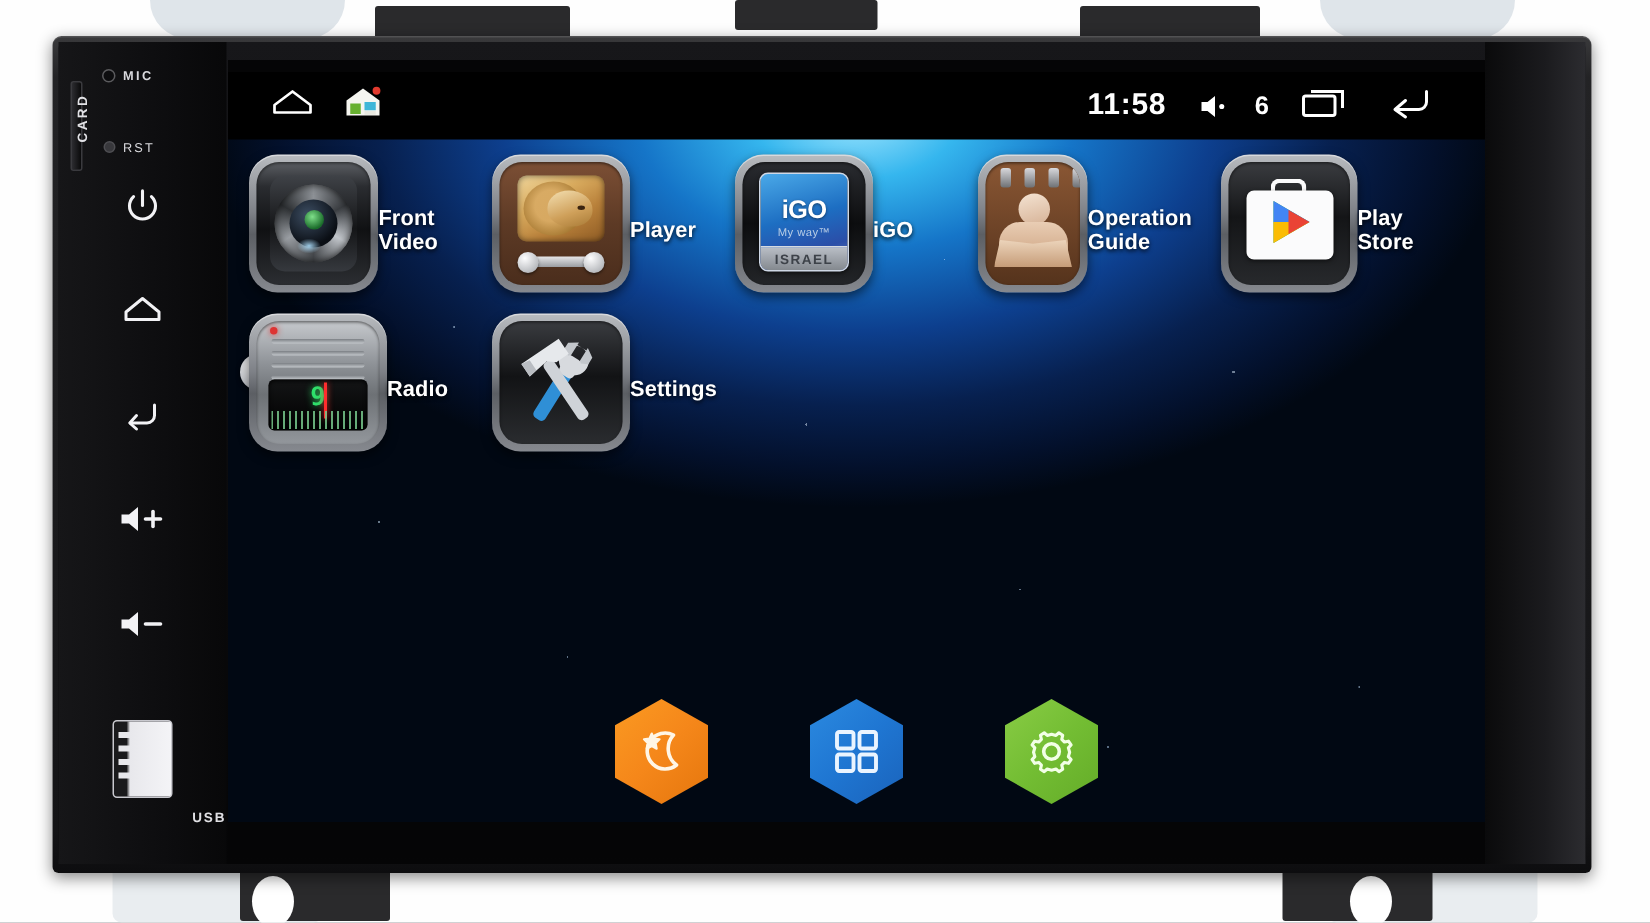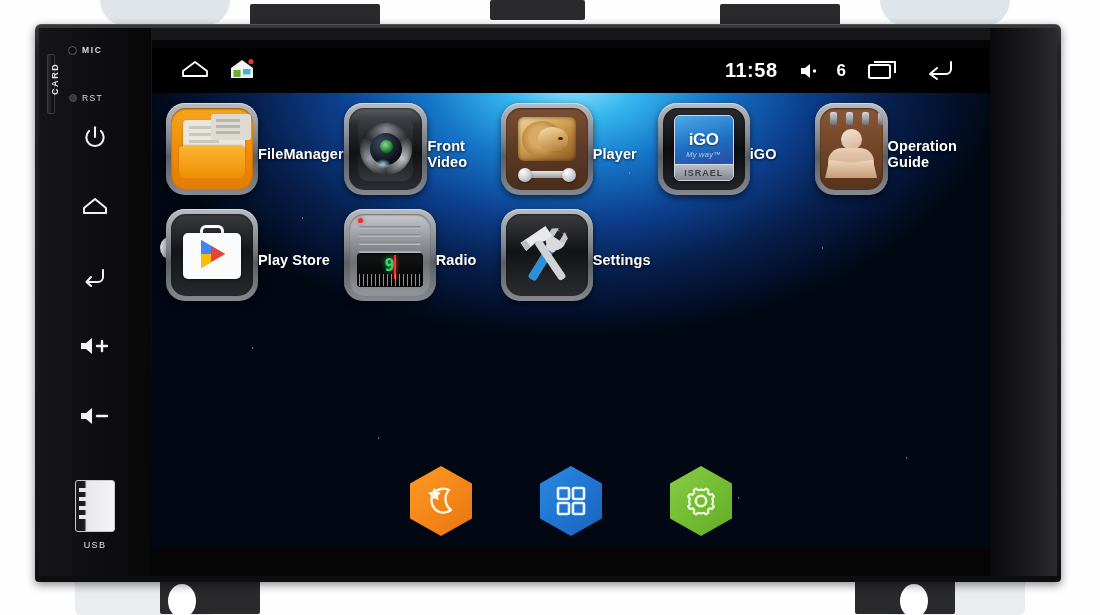--- a/index.html
+++ b/index.html
@@ -46,22 +46,22 @@
                 transform:rotate(-90deg); transform-origin:center; }
   .rst-dot { position:absolute; left:30px; top:66px; width:8px; height:8px; border-radius:50%;
              background:#38383c; border:1px solid #4e4e52; }
   .rst-label { position:absolute; left:43px; top:65px; font-size:8.5px; letter-spacing:1.4px;
                color:#d9d9dd; font-weight:normal; }
   .btn-ico { position:absolute; left:0; width:112px; text-align:center; color:#f2f2f5; }
   .usb-port { position:absolute; left:36px; top:452px; width:40px; height:52px;
               border:1.5px solid #c9c9cf; border-radius:3px;
               background:linear-gradient(90deg,#1a1a1c 0%,#1a1a1c 22%,#e8e8ec 28%,#f4f4f7 100%); }
   .usb-pin { position:absolute; left:3px; width:8px; height:4px; background:#e8e8ec; }
-  .usb-label { position:absolute; left:0; width:112px; top:512px; text-align:center;
-               font-size:9px; letter-spacing:1.3px; color:#e0e0e4; font-weight:normal; }
+  .usb-label { position:absolute; left:0; width:112px; top:512px; text-align:right;
+               font-size:9px; letter-spacing:1.3px; color:#e0e0e4; font-weight:bold; }
 
   
   .screen { position:absolute; left:113px; top:20px; width:838px; height:500px;
             overflow:hidden; background:#000; }
   .wall {
     position:absolute; inset:0;
     background:
       radial-gradient(ellipse 430px 260px at 50% 6%, #9fe6ff 0%, #35b6ee 16%, #1575c8 34%, #0d3f8e 55%, #07204f 74%, #03102b 90%, #010813 100%),
       #010813;
   }
@@ -149,21 +149,21 @@
   .gal-k1{left:12px;} .gal-k2{right:12px;}
 
   
   .ic-igo { background:linear-gradient(180deg,#2a2c30 0%,#0c0d0f 50%,#232528 100%); }
   .igo-card { position:absolute; left:11px; top:7px; width:60px; height:66px; border-radius:6px;
               background:linear-gradient(165deg,#4aa9e8 0%,#1d6ec2 45%,#2b4ea8 75%,#6d7fb8 100%);
               border:1.5px solid #cfd8e6; box-shadow:0 1px 3px rgba(0,0,0,.6); overflow:hidden; }
   .igo-t { position:absolute; left:0; right:0; top:14px; text-align:center; color:#fff;
            font-size:17px; font-weight:bold; letter-spacing:-.5px; text-shadow:0 1px 2px rgba(0,0,0,.5); }
   .igo-s { position:absolute; left:0; right:0; top:34px; text-align:center; color:#b9cde6;
-           font-size:7.5px; letter-spacing:.3px;font-style:italic; }
+           font-size:7.5px; letter-spacing:.3px; }
   .igo-b { position:absolute; left:0; right:0; bottom:0; height:16px;
            background:linear-gradient(180deg,#b9bec6,#84898f); border-top:1px solid #d6dae0;
            color:#3d4249; font-size:9px; font-weight:bold; letter-spacing:1px;
            display:flex; align-items:center; justify-content:center; }
 
   
   .ic-mus { background:linear-gradient(180deg,#fdc01d 0%,#f79812 45%,#ef7208 100%); }
   .mus-eq { position:absolute; inset:0; opacity:.45;
             background:repeating-linear-gradient(90deg, rgba(255,255,255,.55) 0 3px, transparent 3px 7px),
                        repeating-linear-gradient(0deg, rgba(190,90,0,.45) 0 3px, transparent 3px 7px); }
@@ -360,30 +360,20 @@
                   <path d="M15 11 L8 17 L15 22"></path>
               </svg>
             </span>
           </div>
         </div>
 
         <div class="edge-dot"></div>
 
         <div class="grid">
 
-          <div class="app">
-            <div class="icon-frame">
-              <div class="icon-inner ic-file">
-                <div class="fm-papers"></div>
-                  <div class="fm-papers2"></div>
-                  <div class="fm-front"></div>
-              </div>
-            </div>
-            <div class="app-label">FileManager</div>
-          </div>
 
           <div class="app">
             <div class="icon-frame">
               <div class="icon-inner ic-cam">
                 <div class="cam-body"></div>
                   <div class="lens-o"></div>
                   <div class="lens-m"></div>
                 <div class="lens-g"></div>
                   <div class="lens-fl"></div>
               </div>

